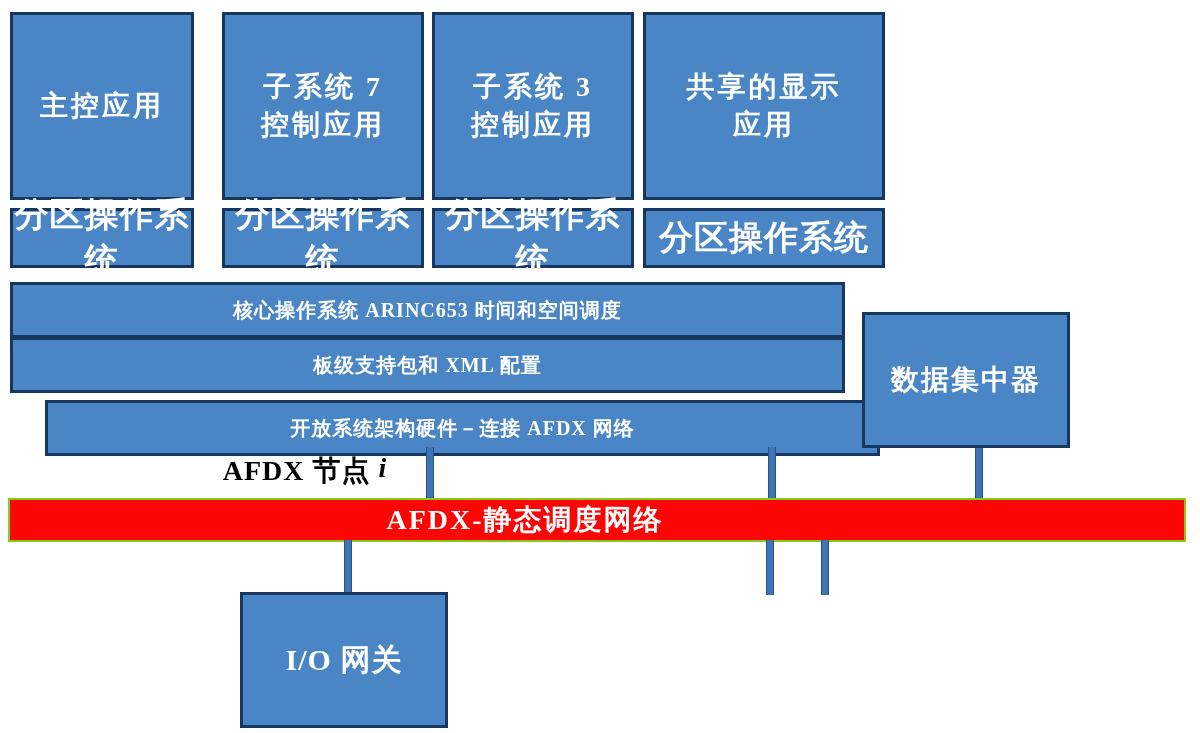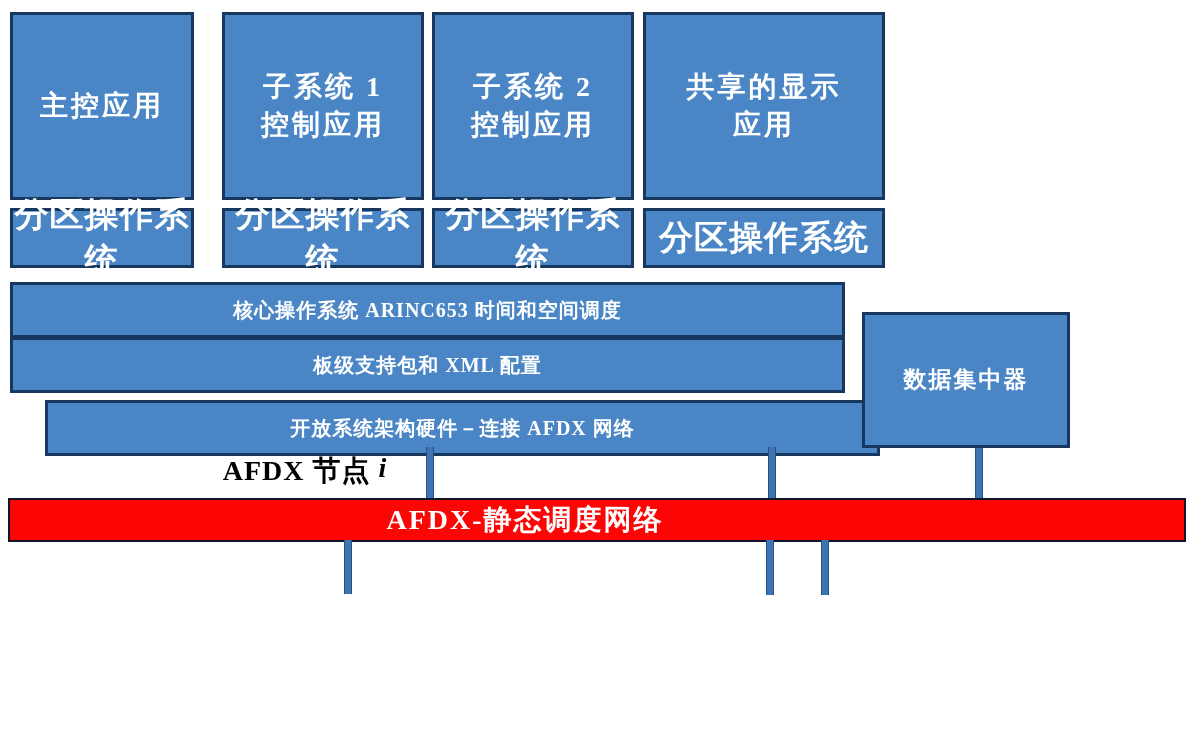--- a/index.html
+++ b/index.html
@@ -32,21 +32,21 @@
   .col2 { left: 432px; width: 202px; }
   .col3 { left: 643px; width: 242px; }
   
   .os { top: 208px; height: 60px; font-size: 34px; letter-spacing: 1px; }
   
   .layer { left: 10px; width: 835px; height: 56px; font-size: 20px; letter-spacing: 1px; }
   .layer0 { top: 282px; }
   .layer1 { top: 337px; text-align: right; }
   .layer2 { top: 400px; margin-left: 35px; }
   
-  .concentrator { left: 862px; top: 312px; width: 208px; height: 136px; font-size: 23px; letter-spacing: 2px; }
+  .concentrator { left: 862px; top: 312px; width: 208px; height: 136px; font-size: 28px; letter-spacing: 2px; }
   .iogateway   { left: 240px; top: 592px; width: 208px; height: 136px; font-size: 30px; letter-spacing: 1px; }
   .flightdisp  {
     left: 733px; top: 593px; width: 199px; height: 137px;
     background: #0cdd0c; border: 3px solid #2f5496;
     font-size: 30px; letter-spacing: 2px;
   }
   
   .nodelabel {
     position: absolute;
     left: 165px; top: 452px; width: 280px; height: 46px;
@@ -54,21 +54,21 @@
     display: flex; align-items: flex-start; justify-content: center;
     letter-spacing: 1px;
   }
   .nodelabel .it { font-style: italic; margin-left: 8px; }
   
   .netbar {
     position: absolute;
     left: 8px; top: 498px; width: 1178px; height: 44px;
     box-sizing: border-box;
     background: #fb0505;
-    border: 2px solid #0f172a;
+    border: 2px solid #84cc16;
   }
   .netbar .bartext {
     position: absolute;
     left: 0; top: 0; width: 1030px; height: 100%;
     display: flex; align-items: center; justify-content: center;
     color: #ffffff; font-weight: bold; font-size: 28px; letter-spacing: 2px;
   }
   
   .conn {
     position: absolute;
@@ -84,23 +84,23 @@
   .c4 { left: 344px; top: 540px; height: 54px; }
   .c5 { left: 766px; top: 540px; height: 55px; }
   .c6 { left: 821px; top: 540px; height: 55px; }
 </style>
 </head>
 <body>
 
 <div id="canvas">
 
   <div class="box app col0">主控应用</div>
-  <div class="box app col1">子系统 1
+  <div class="box app col1">子系统 7
 控制应用</div>
-  <div class="box app col2">子系统 2
+  <div class="box app col2">子系统 3
 控制应用</div>
   <div class="box app col3">共享的显示
 应用</div>
 
   <div class="box os col0">分区操作系统</div>
   <div class="box os col1">分区操作系统</div>
   <div class="box os col2">分区操作系统</div>
   <div class="box os col3">分区操作系统</div>
 
   <div class="box layer layer0">核心操作系统 ARINC653 时间和空间调度</div>
@@ -119,14 +119,15 @@
   <div class="conn c3"></div>
 
   <div class="netbar">
     <div class="bartext">AFDX-静态调度网络</div>
   </div>
 
   <div class="conn c4"></div>
   <div class="conn c5"></div>
   <div class="conn c6"></div>
 
+  <div class="box iogateway">I/O 网关</div>
 
 </div>
 
 </body></html>

